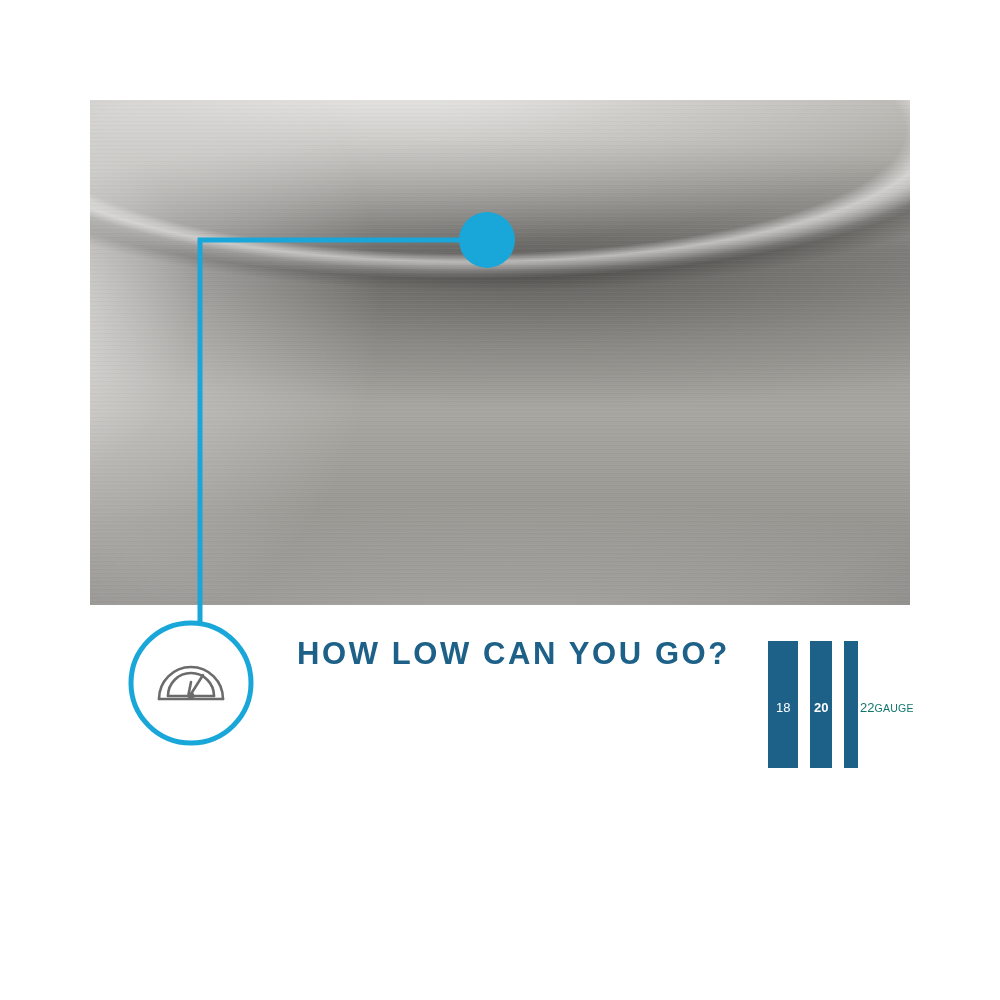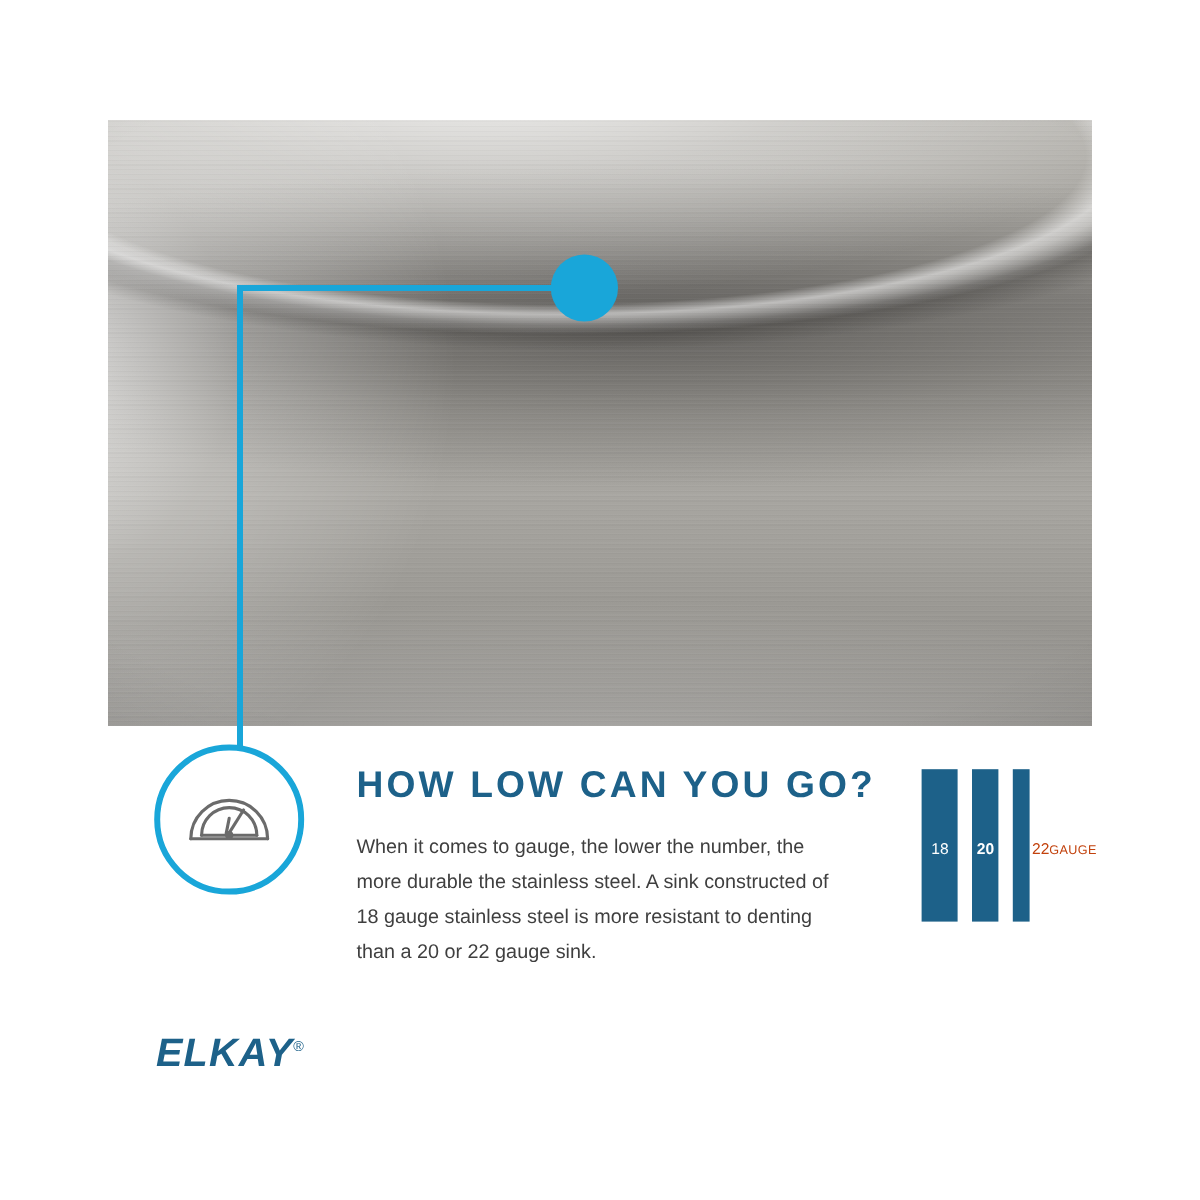--- a/index.html
+++ b/index.html
@@ -147,21 +147,21 @@
   .bar.b22 { left: 76px; width: 14px; height: 127px; }
 
   .bar-label {
     position: absolute;
     color: #ffffff;
     font-size: 13px;
     line-height: 1;
   }
   .bar-label.l18 { left: 8px;  top: 60px; }
   .bar-label.l20 { left: 46px; top: 60px; font-weight: bold; }
-  .bar-label.l22 { left: 92px; top: 60px; color: #c2410c; text-align: right; }
+  .bar-label.l22 { left: 92px; top: 60px; color: #0f766e; text-align: right; }
   .bar-label.l22 .gword {
     font-size: 10.5px;
     letter-spacing: 0.3px;
   }
 
   
   .logo {
     position: absolute;
     left: 130px;
     top: 858px;
@@ -211,27 +211,25 @@
       <path d="M31 79 L95 79"></path>
       <path d="M40 76 A23 23 0 0 1 86 76"></path>
       <path d="M40 76 L86 76"></path>
       <path d="M63 74 L75 55"></path>
       <path d="M60.5 74.5 L63 62"></path>
     </g>
     <circle cx="63" cy="76" r="3.4" fill="#6b6b6b"></circle>
   </svg>
 
   <div class="headline">HOW LOW CAN YOU GO?</div>
-  <div class="body-copy">When it comes to gauge, the lower the number, the more durable the stainless steel. A sink constructed of 18 gauge stainless steel is more resistant to denting than a 20 or 22 gauge sink.</div>
 
   <div class="bars">
     <div class="bar b18"></div>
     <div class="bar b20"></div>
     <div class="bar b22"></div>
 
     <div class="bar-label l18">18</div>
     <div class="bar-label l20">20</div>
     <div class="bar-label l22"><span>22</span><span class="gword">GAUGE</span></div>
   </div>
 
-  <div class="logo"><span>ELKAY</span><span class="reg">®</span></div>
 
 </div>
 
 </body></html>

